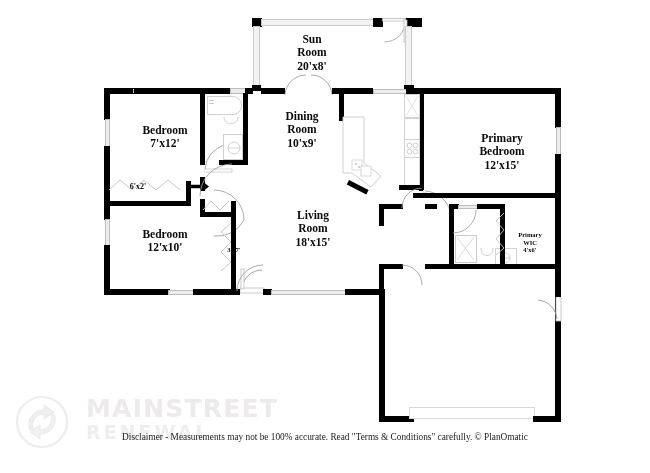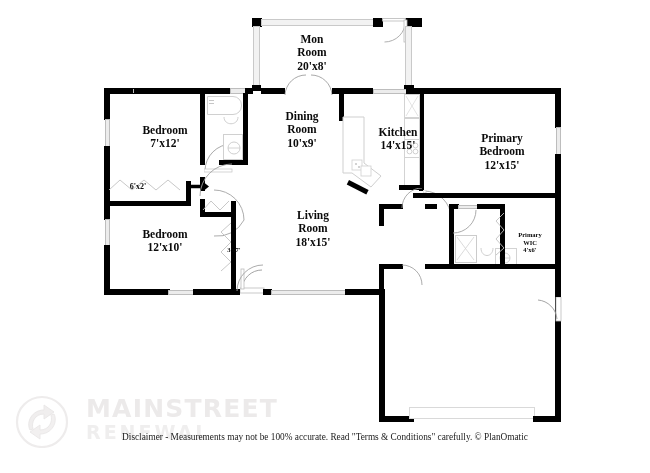--- a/index.html
+++ b/index.html
@@ -72,21 +72,21 @@
       <rect x="22" y="2" width="3" height="22" fill="#fff" stroke="#b9b9b9" stroke-width="0.8"></rect>
     </svg>
 
     <div class="glassw" style="left:253px;top:26px;width:7px;height:64px;"></div>
 
     <div class="glassw" style="left:405px;top:26px;width:7px;height:62px;"></div>
     <div class="wall" style="left:404px;top:85px;width:10px;height:6px;"></div>
     <div class="wall" style="left:252px;top:85px;width:9px;height:6px;"></div>
 
     <div class="label lg" style="left:282px;top:33px;width:60px;">
-      <span class="ln">Mon</span>
+      <span class="ln">Sun</span>
       <span class="ln">Room</span>
       <span class="ln">20'x8'</span>
     </div>
 
     <div class="wall" style="left:104px;top:88px;width:30px;height:6px;"></div>
     <div class="winh" style="left:133px;top:89px;width:1px;height:4px;"></div>
     <div class="wall" style="left:134px;top:88px;width:98px;height:6px;"></div>
     <div class="winh" style="left:230px;top:88px;width:16px;height:6px;"></div>
     <div class="wall" style="left:245px;top:88px;width:8px;height:6px;"></div>
 
@@ -300,24 +300,20 @@
     <div class="label xs" style="left:212px;top:246px;width:44px;">
       <span class="ln">3'x7'</span>
     </div>
 
     <div class="label lg" style="left:272px;top:110px;width:60px;">
       <span class="ln">Dining</span>
       <span class="ln">Room</span>
       <span class="ln">10'x9'</span>
     </div>
 
-    <div class="label lg" style="left:367px;top:126px;width:62px;">
-      <span class="ln">Kitchen</span>
-      <span class="ln">14'x15'</span>
-    </div>
 
     <div class="label lg" style="left:466px;top:132px;width:72px;">
       <span class="ln">Primary</span>
       <span class="ln">Bedroom</span>
       <span class="ln">12'x15'</span>
     </div>
 
     <div class="label lg" style="left:283px;top:209px;width:60px;">
       <span class="ln">Living</span>
       <span class="ln">Room</span>

